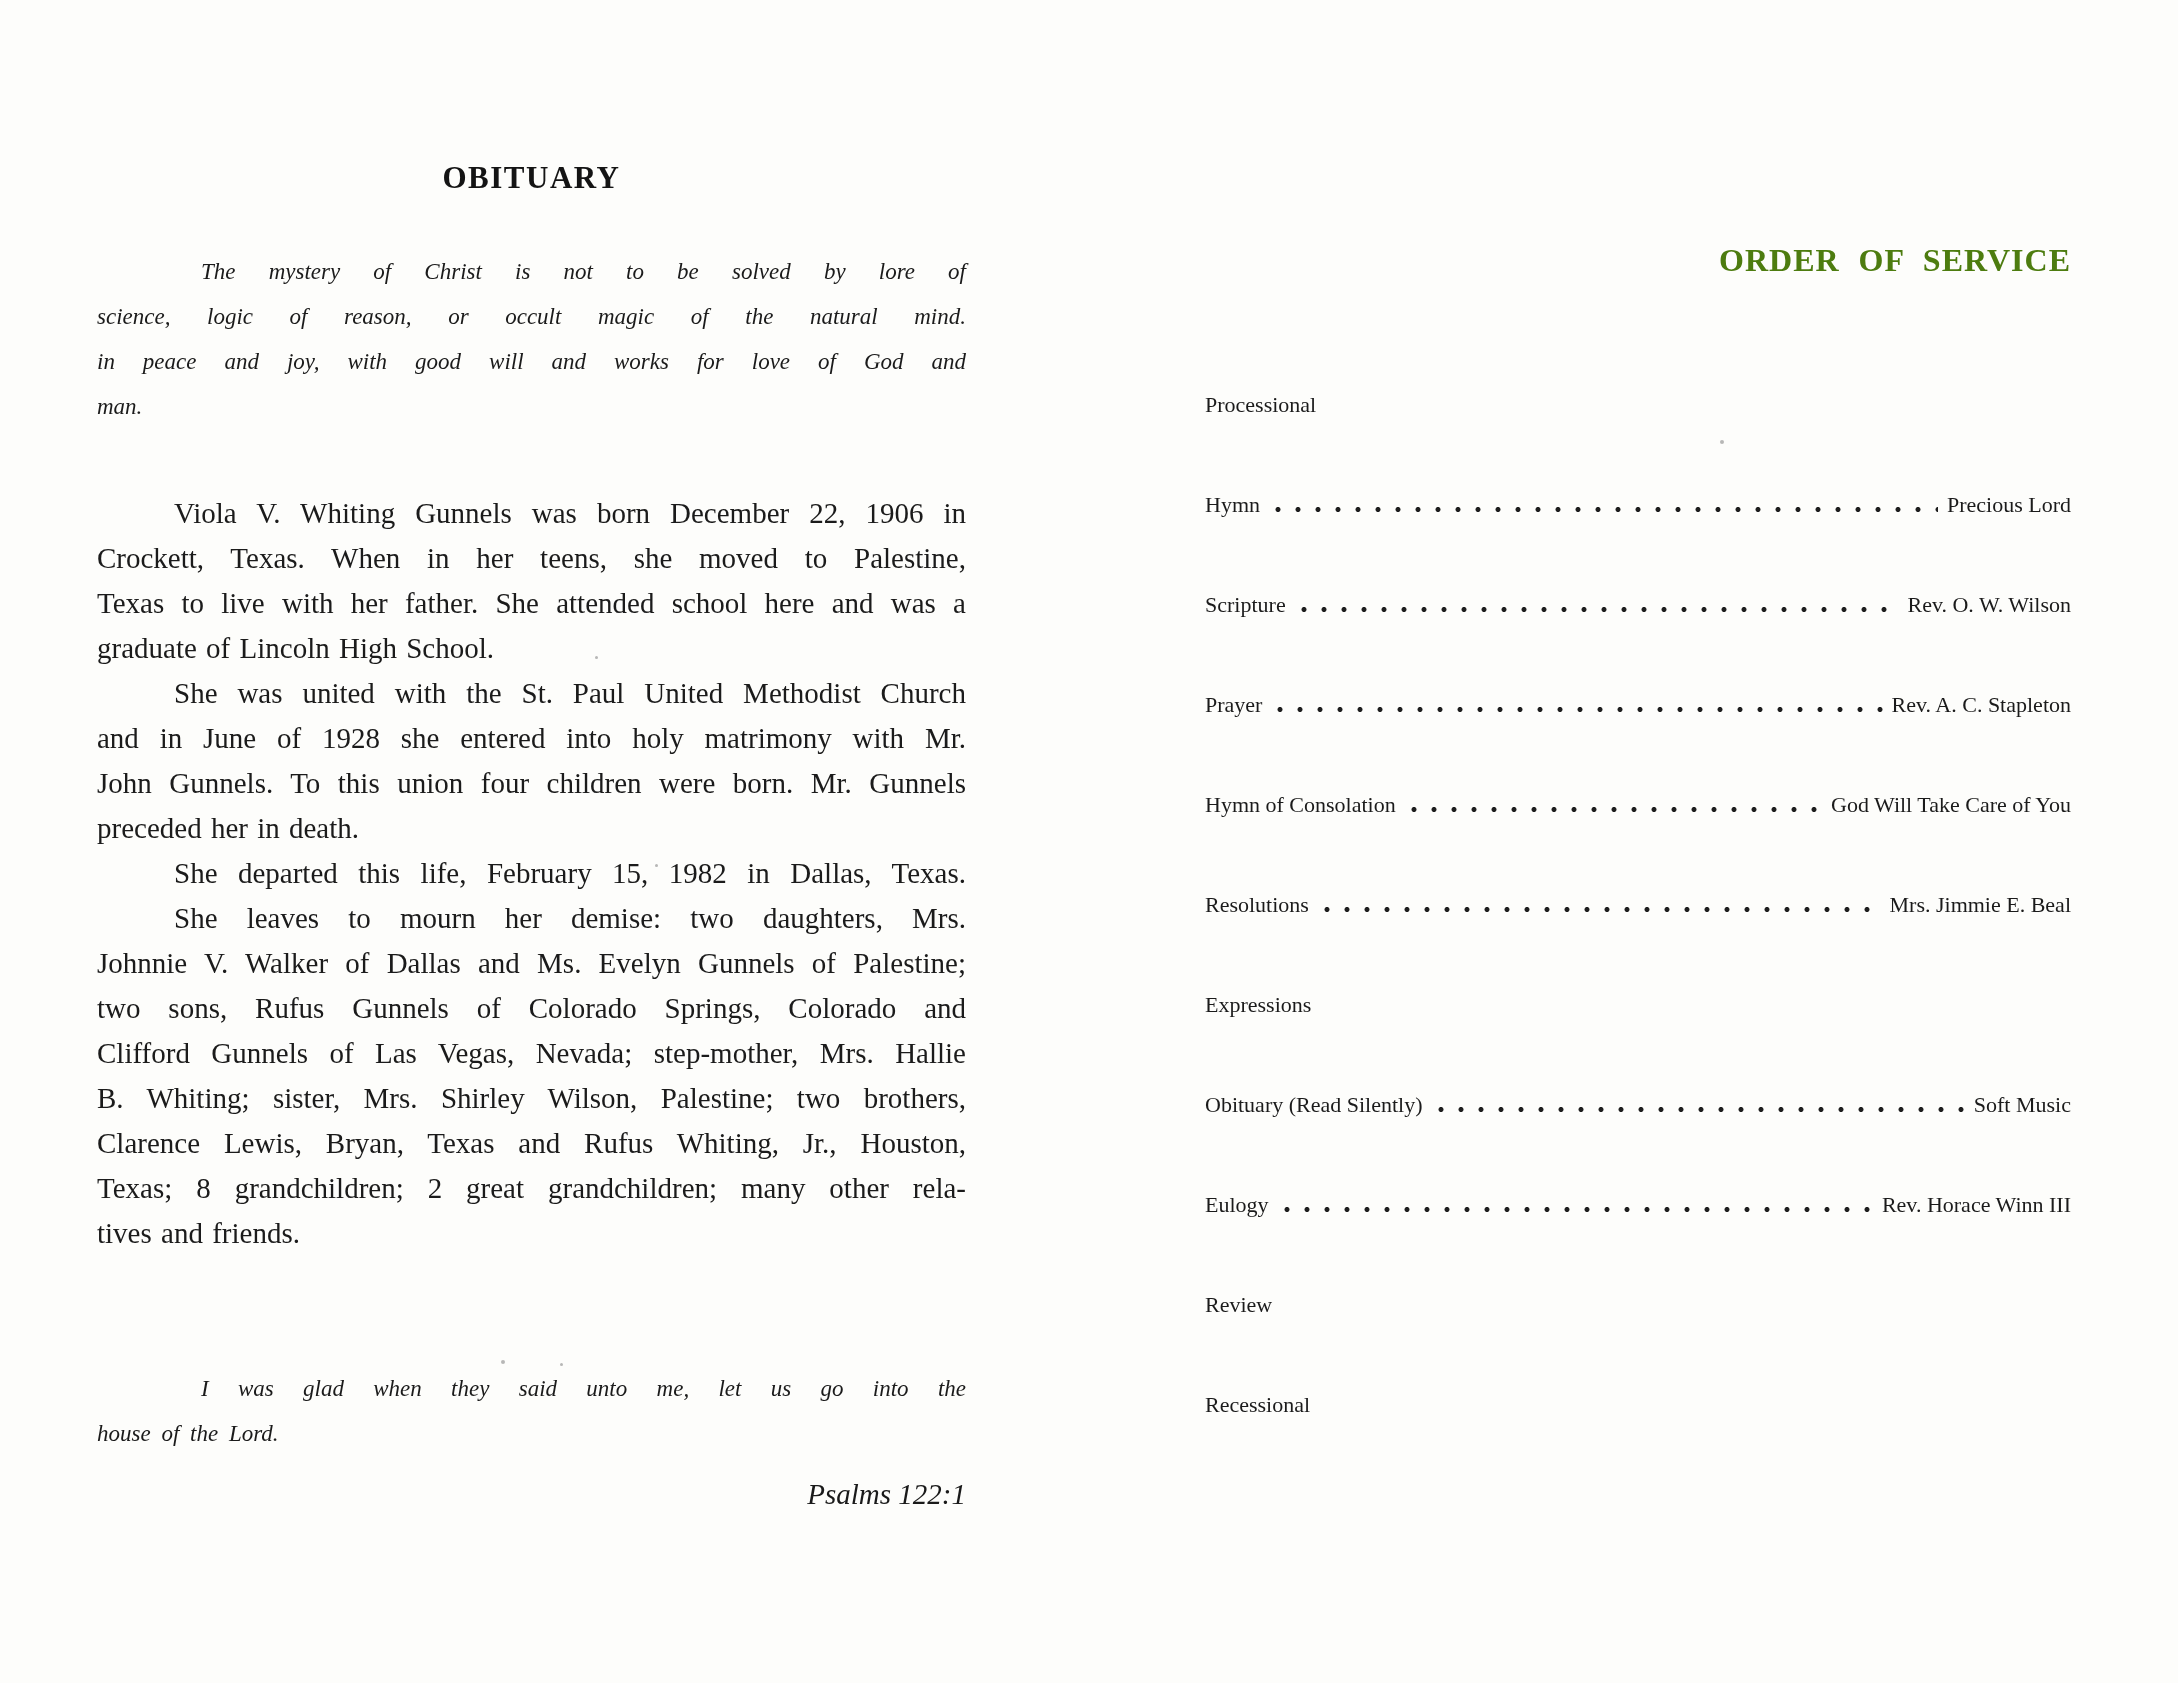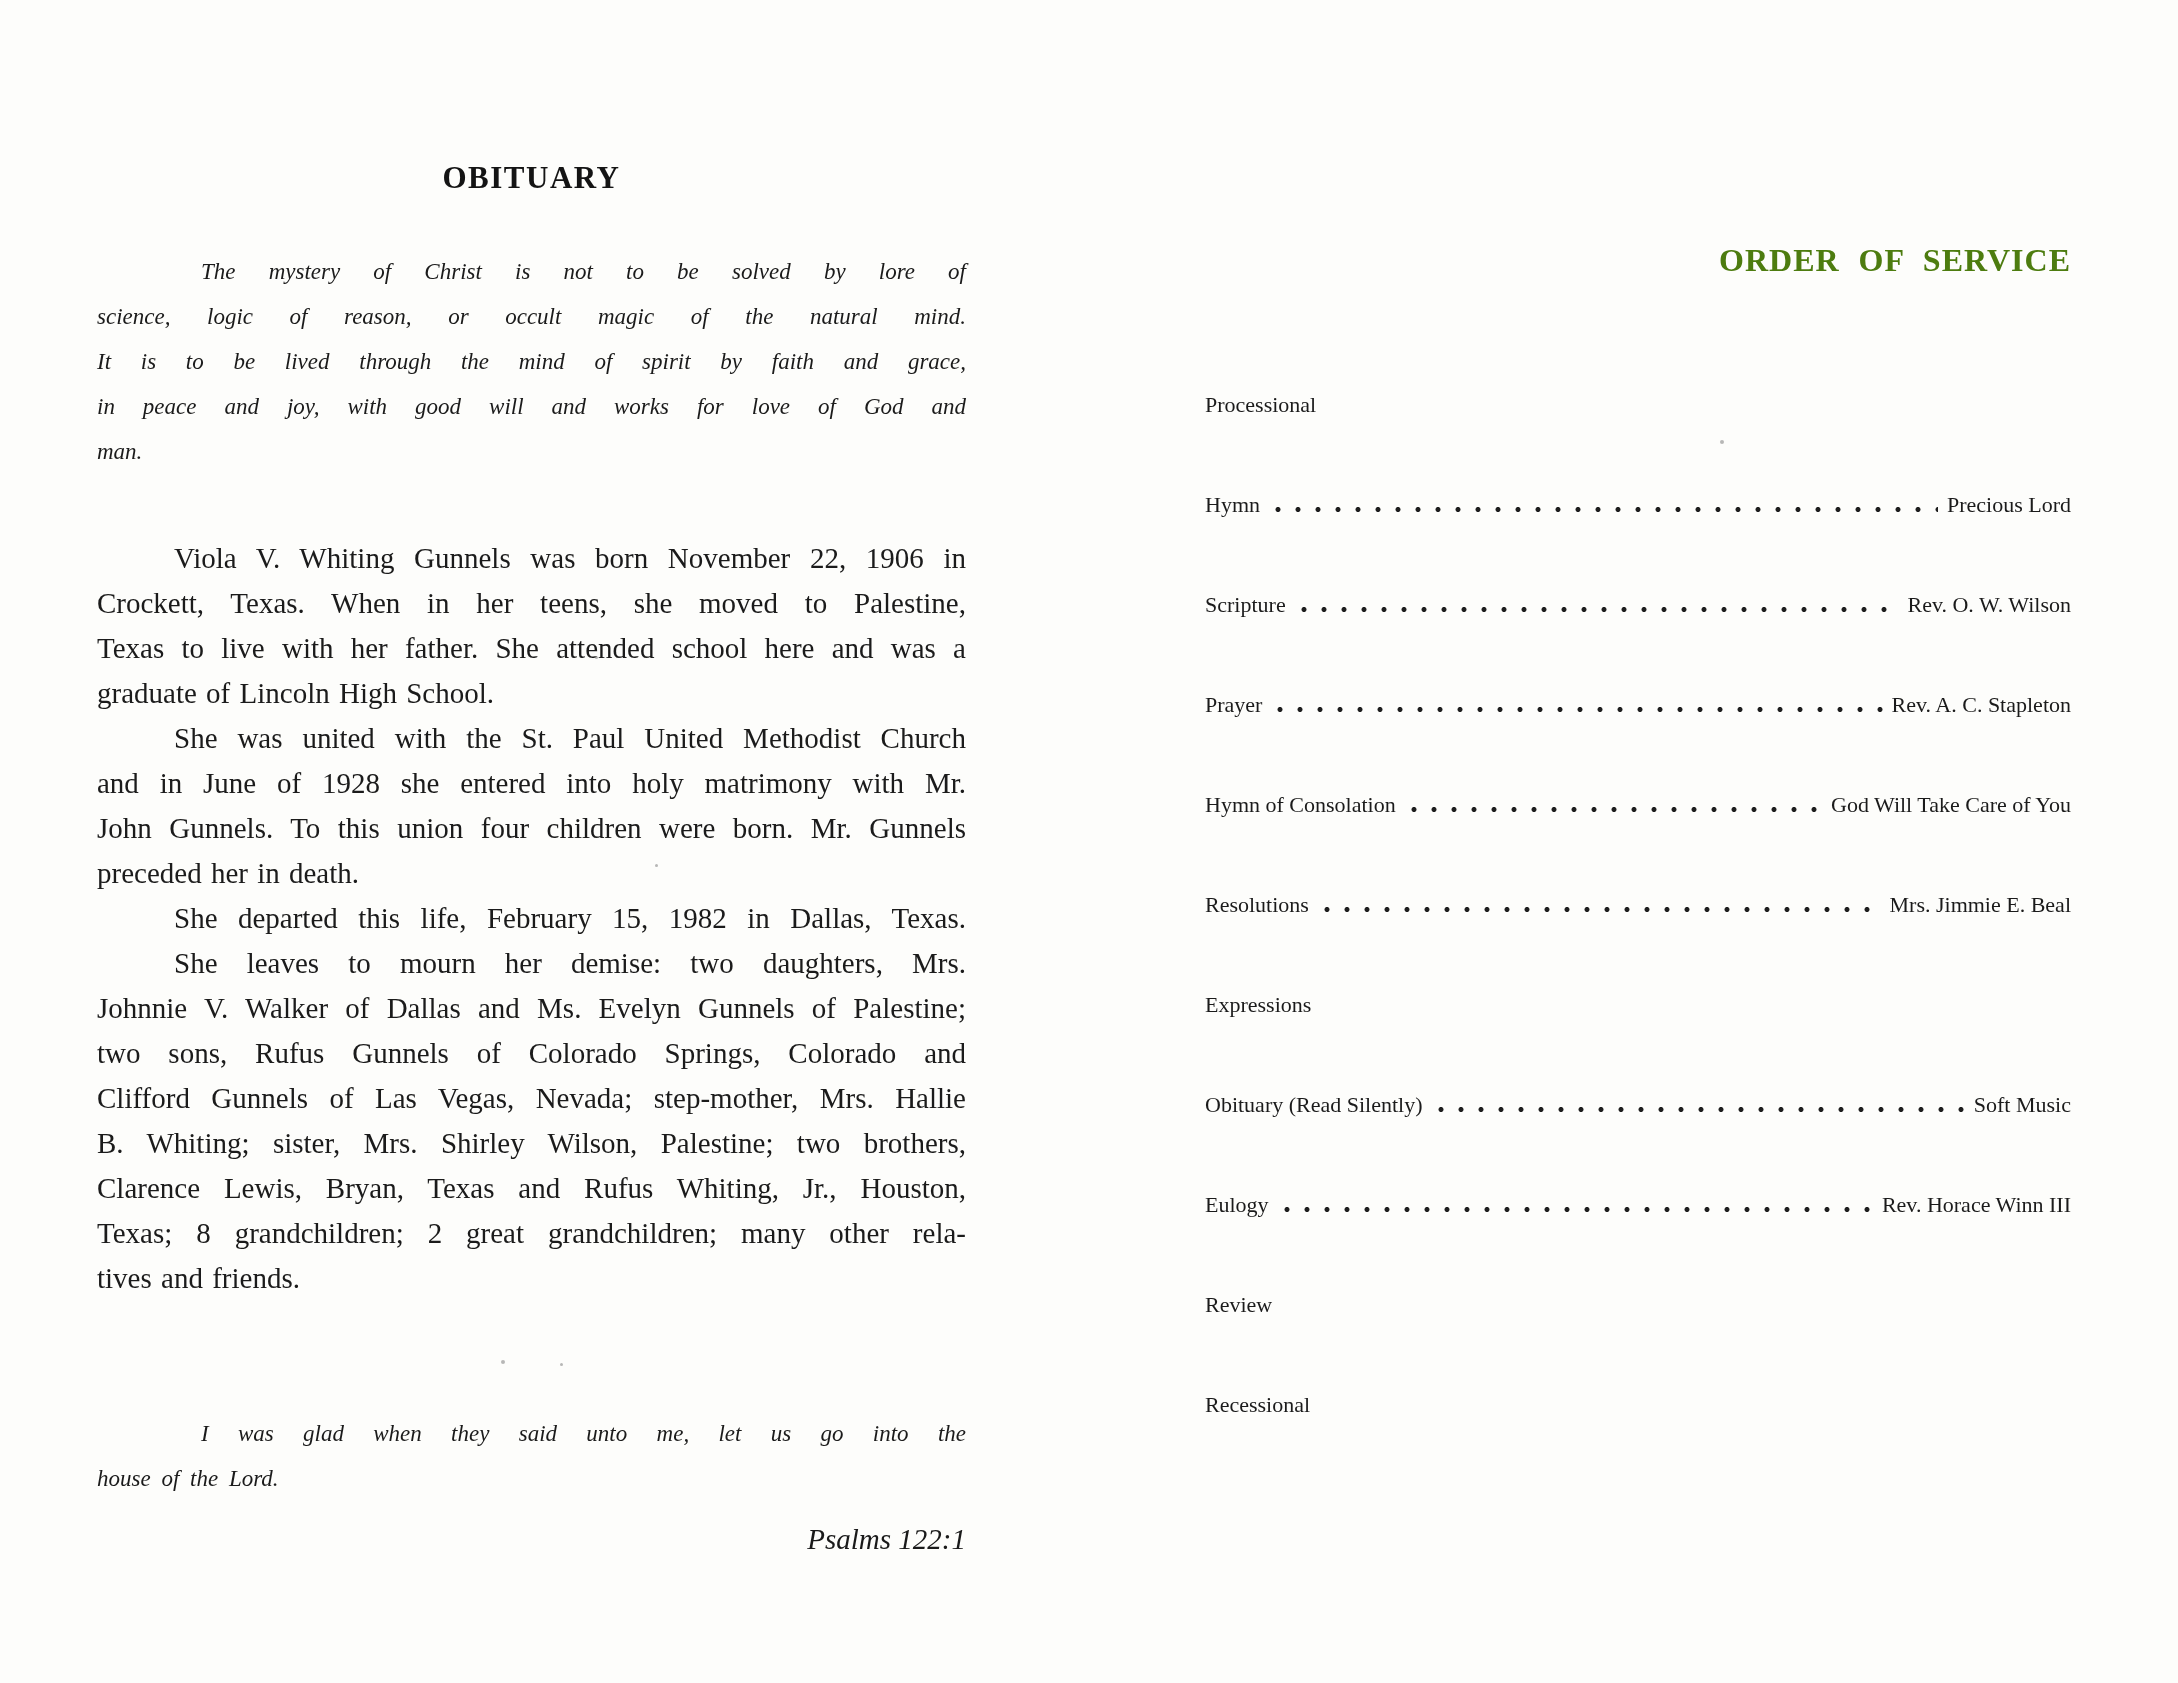--- a/index.html
+++ b/index.html
@@ -100,27 +100,26 @@
   }
 </style>
 </head>
 <body>
 
 <div class="col-left">
   <div class="doc-title">OBITUARY</div>
   <div class="epigraph">
       <div class="tline ep-line indent">The mystery of Christ is not to be solved by lore of</div>
       <div class="tline ep-line">science, logic of reason, or occult magic of the natural mind.</div>
-      <div class="tline ep-line">It is to be lived through the mind of spirit by faith and grace,</div>
       <div class="tline ep-line">in peace and joy, with good will and works for love of God and</div>
       <div class="tline ep-line lastline">man.</div>
     </div>
   <div class="bio">
       <div>
-        <div class="tline body-line indent">Viola V. Whiting Gunnels was born November 22, 1906 in</div>
+        <div class="tline body-line indent">Viola V. Whiting Gunnels was born December 22, 1906 in</div>
         <div class="tline body-line">Crockett, Texas. When in her teens, she moved to Palestine,</div>
         <div class="tline body-line">Texas to live with her father. She attended school here and was a</div>
         <div class="tline body-line lastline">graduate of Lincoln High School.</div>
       </div>
       <div>
         <div class="tline body-line indent">She was united with the St. Paul United Methodist Church</div>
         <div class="tline body-line">and in June of 1928 she entered into holy matrimony with Mr.</div>
         <div class="tline body-line">John Gunnels. To this union four children were born. Mr. Gunnels</div>
         <div class="tline body-line lastline">preceded her in death.</div>
       </div>

